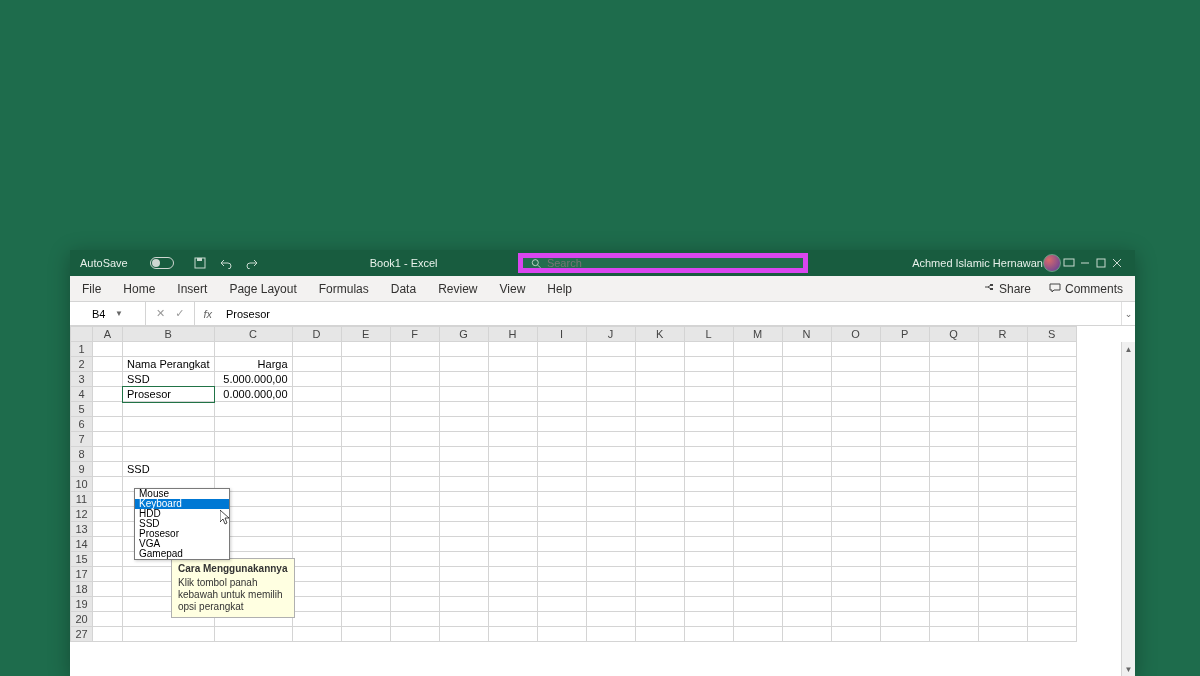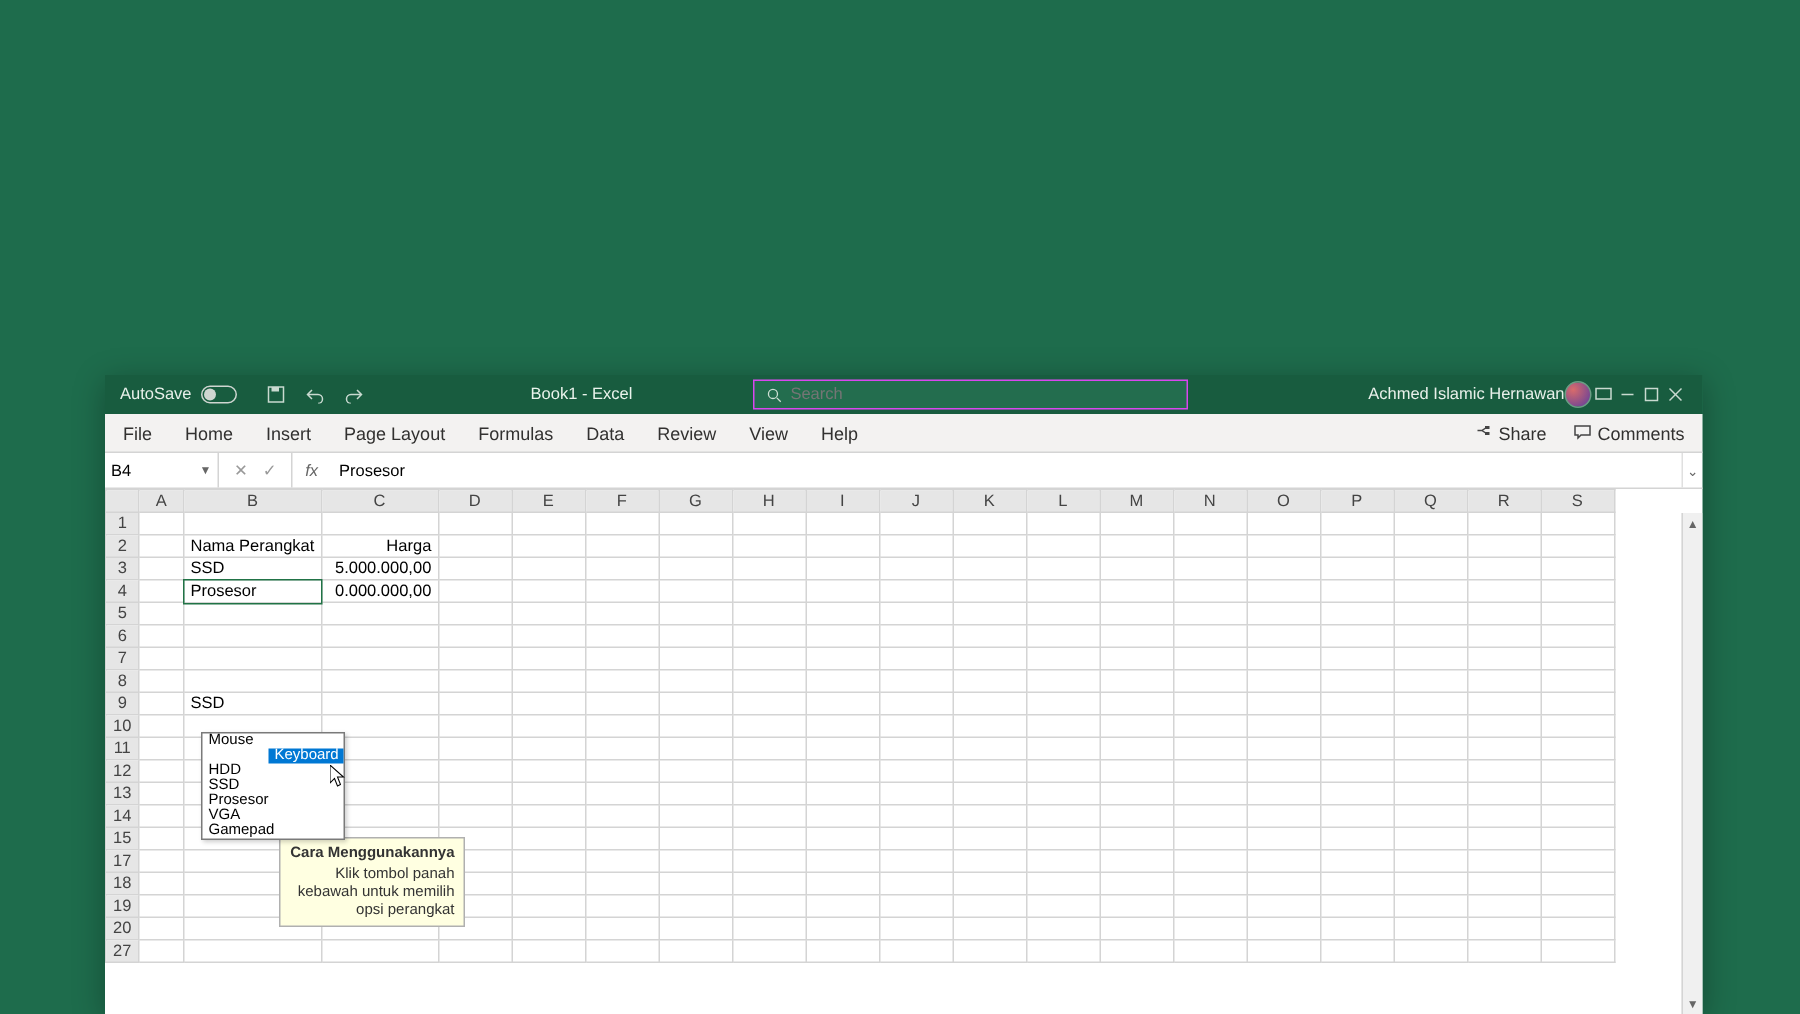--- a/index.html
+++ b/index.html
@@ -1,57 +1,57 @@
 <!DOCTYPE html>
 <html><head>
 <meta charset="utf-8">
 <style>
 * { margin:0; padding:0; box-sizing:border-box; font-family:"Segoe UI",Arial,sans-serif; }
 body { background:#1e6c4c; width:1200px; height:676px; overflow:hidden; position:relative; }
 .app { position:absolute; top:250px; left:70px; right:65px; bottom:0; display:flex; flex-direction:column; box-shadow:0 4px 20px rgba(0,0,0,0.3); }
 .titlebar { height:26px; background:#185c3f; display:flex; align-items:center; color:#e8f0ea; font-size:11px; padding:0 10px; gap:10px; }
-.autosave { display:flex; align-items:center; gap:6px; }
+.autosave { display:flex; align-items:center; gap:22px; }
 .toggle { width:24px; height:12px; border:1px solid #cfd6d1; border-radius:6px; position:relative; }
 .toggle::after { content:""; position:absolute; width:8px; height:8px; background:#cfd6d1; border-radius:50%; top:1px; left:1px; }
 .qat { display:flex; gap:10px; align-items:center; margin-left:8px; }
 .qat-btn { width:16px; height:16px; display:flex; align-items:center; justify-content:center; cursor:pointer; opacity:0.85; }
 .title-center { flex:0 0 auto; margin-left:100px; color:#eaf3ec; }
-.search { margin-left:70px; display:flex; align-items:center; background:#236d4e; border:1px solid #d946ef; height:20px; width:290px; padding:0 8px; gap:6px; }
+.search { margin-left:70px; display:flex; align-items:center; background:#236d4e; border:5px solid #d946ef; height:20px; width:290px; padding:0 8px; gap:6px; }
 .search input { background:transparent; border:none; color:#dfeae2; font-size:11px; outline:none; width:100%; }
 .title-right { margin-left:auto; display:flex; align-items:center; }
 .avatar { width:18px; height:18px; border-radius:50%; background:radial-gradient(circle at 30% 30%,#d96b6b,#5a3d9e); border:1px solid #6a9d84; }
 .win-btn { width:16px; height:16px; display:flex; align-items:center; justify-content:center; cursor:pointer; opacity:0.85; }
 .ribbon { height:26px; background:#f3f2f1; border-bottom:1px solid #d4d4d4; display:flex; align-items:center; padding:0 12px; gap:22px; font-size:12px; color:#323130; }
 .ribbon .tab { cursor:pointer; }
 .ribbon-right { margin-left:auto; display:flex; gap:18px; }
 .share,.comments { color:#323130; cursor:pointer; display:flex; align-items:flex-start; gap:4px; }
 .formula-bar { height:24px; background:#fff; border-bottom:1px solid #d4d4d4; display:flex; align-items:center; font-size:11px; }
-.namebox { width:76px; height:100%; border-right:1px solid #d4d4d4; display:flex; align-items:center; padding:0 4px; justify-content:space-between; }
+.namebox { width:76px; height:100%; border-right:1px solid #d4d4d4; display:flex; align-items:center; padding:0 22px; justify-content:space-between; }
 .namebox .dd { font-size:8px; color:#666; }
 .fx-icons { display:flex; align-items:center; gap:10px; padding:0 10px; border-right:1px solid #d4d4d4; height:100%; }
 .fx-icons span { color:#999; font-size:11px; cursor:pointer; }
 .fx-label { font-style:italic; color:#666; padding:0 8px; }
 .fx-input { flex:1; border:none; outline:none; font-size:11px; padding:0 6px; }
 .fx-expand { width:14px; display:flex; align-items:center; justify-content:center; color:#666; font-size:9px; border-left:1px solid #e0e0e0; height:100%; cursor:pointer; }
 .sheet { flex:1; background:#fff; position:relative; overflow:hidden; }
 .grid-wrapper { position:absolute; inset:0; }
 table.grid { border-collapse:collapse; table-layout:fixed; }
 table.grid th,table.grid td { border:1px solid #d4d4d4; font-size:11px; font-weight:normal; padding:0 4px; height:15px; overflow:hidden; white-space:nowrap; }
 table.grid th { background:#e6e6e6; color:#444; }
 .corner { width:22px; background:#e6e6e6; }
 .row-hdr { width:22px; text-align:center; background:#e6e6e6; color:#444; }
 .col-A{width:30px}.col-B{width:86px}.col-C{width:78px}.col-std{width:49px}
 .cell-right { text-align:right; }
 .cell-selected { outline:1px solid #217346; background:#fff; position:relative; }
 .dv-btn { position:absolute; right:-15px; top:0; width:15px; height:15px; background:#e8e8e8; border:1px solid #9a9a9a; display:flex; align-items:center; justify-content:center; cursor:pointer; font-size:8px; color:#333; }
 .dropdown { position:absolute; top:162px; left:64px; width:96px; background:#fff; border:1px solid #7a7a7a; font-size:10px; z-index:10; box-shadow:1px 1px 3px rgba(0,0,0,0.2); }
 .dropdown div { padding:0 4px; line-height:10px; height:10px; cursor:pointer; }
-.dropdown div.sel { background:#0078d4; color:#fff;margin-left:44px; }
+.dropdown div.sel { background:#0078d4; color:#fff; }
 .cursor-arrow { position:absolute; top:184px; left:150px; z-index:20; }
-.tooltip { position:absolute; top:232px; left:116px; width:124px; background:#ffffe1; border:1px solid #b0b0b0; font-size:10px; padding:4px 6px; z-index:5; color:#333; line-height:1.2;text-align:right; }
+.tooltip { position:absolute; top:232px; left:101px; width:124px; background:#ffffe1; border:1px solid #b0b0b0; font-size:10px; padding:4px 6px; z-index:5; color:#333; line-height:1.2; }
 .tooltip .tt-title { font-weight:bold; margin-bottom:2px; }
 .vscroll { position:absolute; right:0; top:16px; bottom:0; width:14px; background:#f0f0f0; border-left:1px solid #d4d4d4; }
 .vscroll .up,.vscroll .down{height:14px;display:flex;align-items:center;justify-content:center;font-size:8px;color:#666;cursor:pointer}
 .vscroll .down{position:absolute;bottom:0;left:0;right:0}
 svg { display:block; }
 </style>
 </head>
 <body>
 
 <div class="app">

